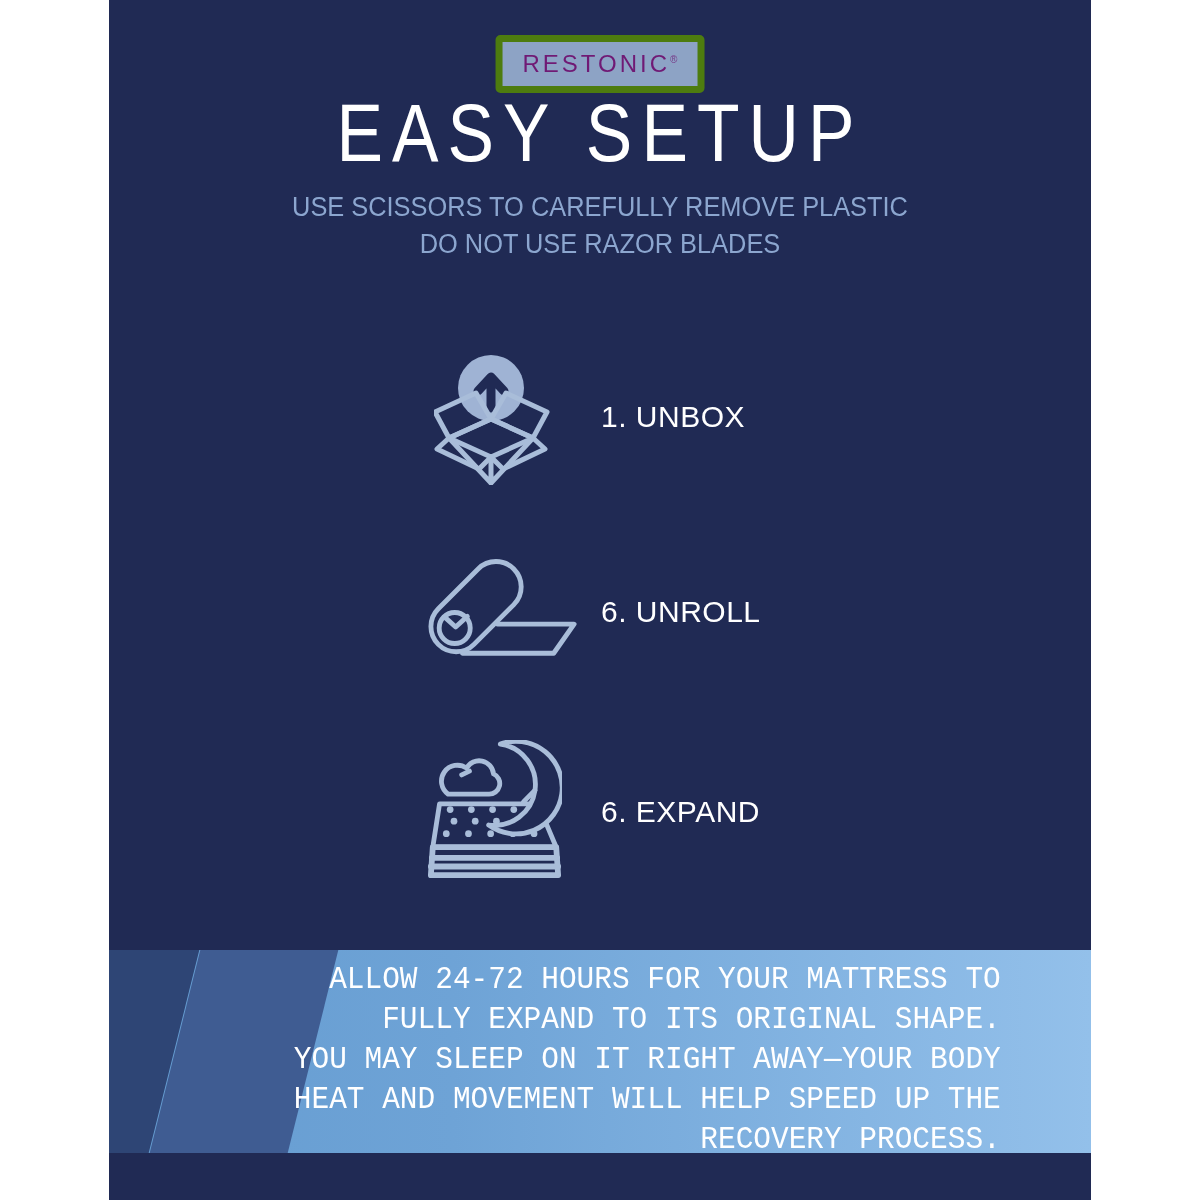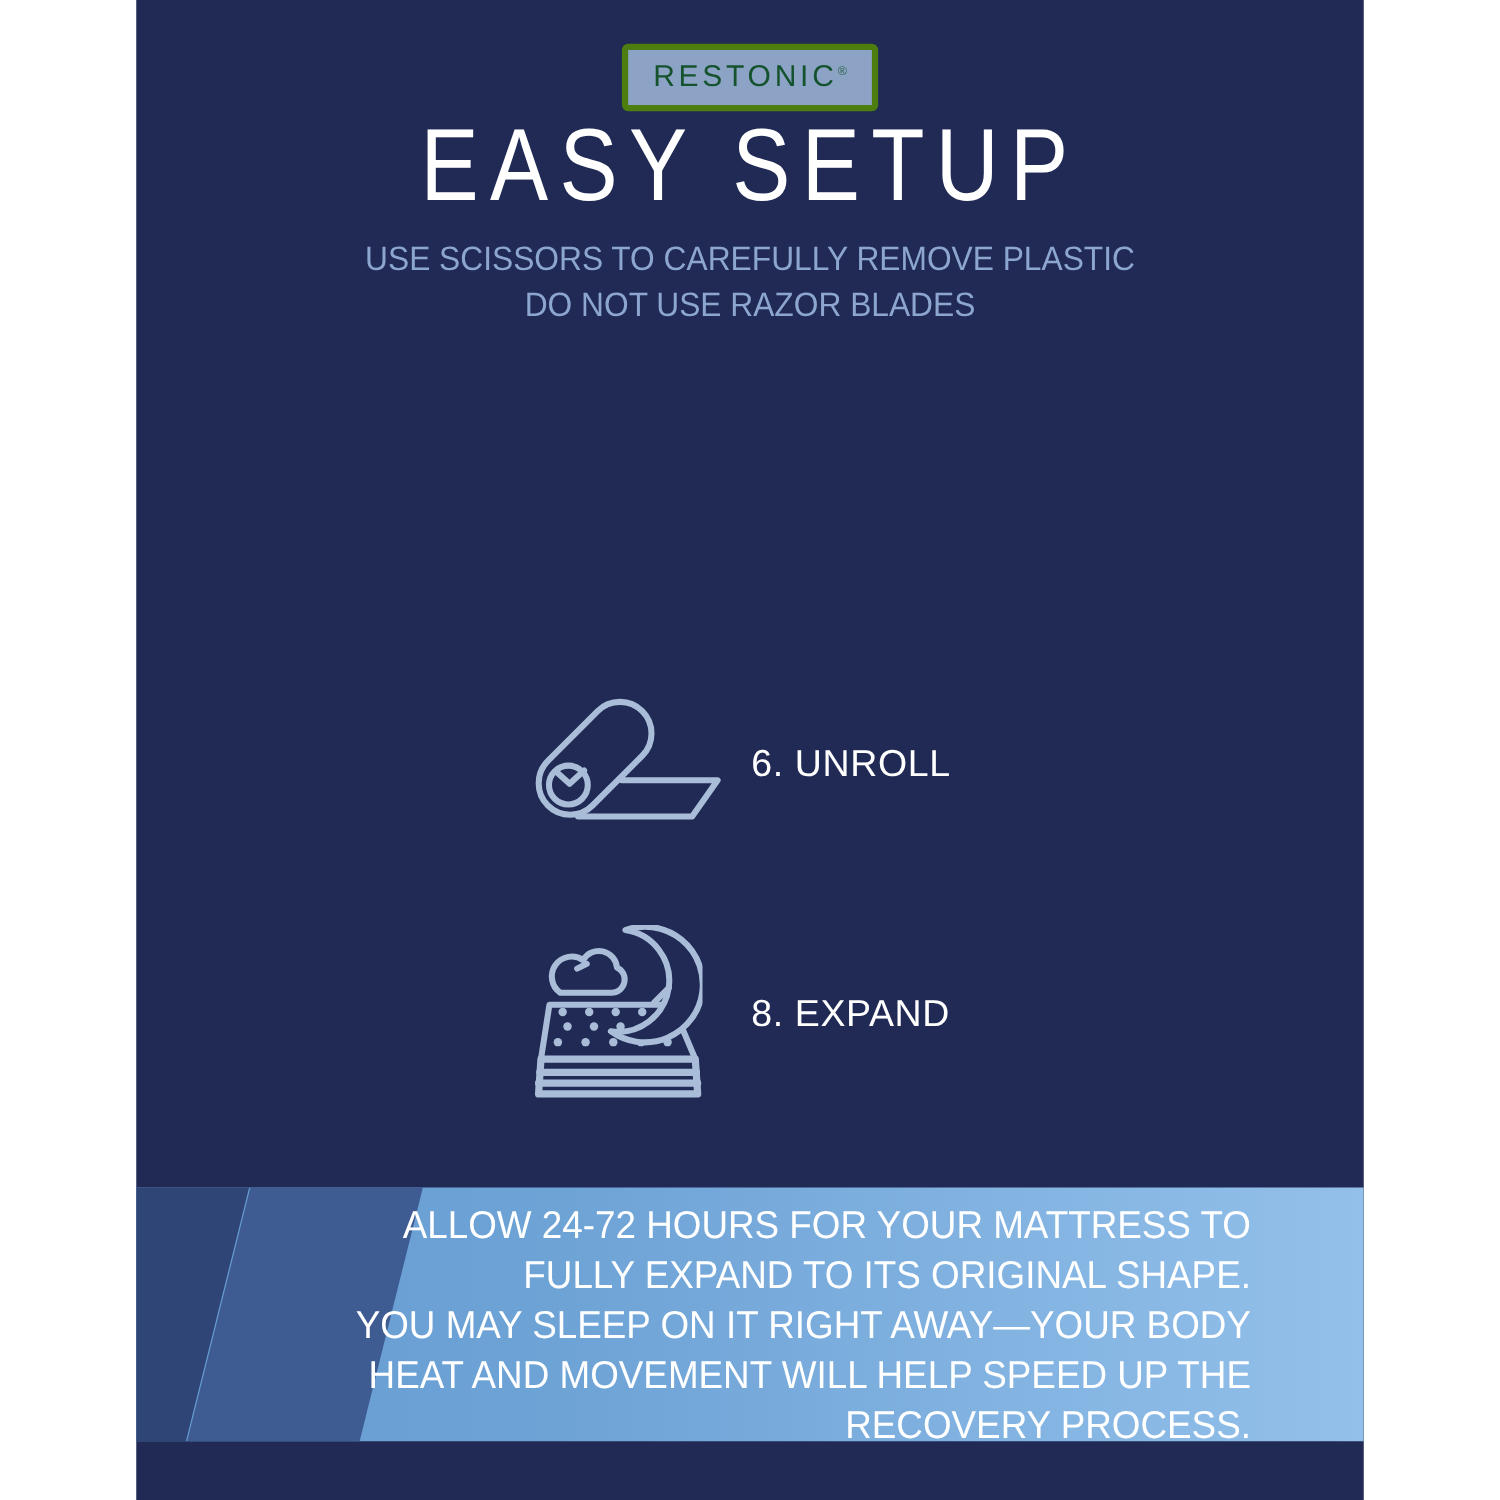--- a/index.html
+++ b/index.html
@@ -3,22 +3,22 @@
 <meta charset="utf-8">
 <style>
   html,body { margin:0; padding:0; background:#ffffff; }
   body { width:1200px; height:1200px; font-family:"Liberation Sans", sans-serif; }
   .page { position:relative; width:1200px; height:1200px; background:#ffffff; overflow:hidden; }
   .content { position:absolute; left:109px; top:0; width:982px; height:1200px; background:#202a54; overflow:hidden; }
 
   
   .brand-badge {
     position:absolute; top:35px; left:50%; transform:translateX(-50%);
-    background:#8da3c5; border:5px solid #4d7c0f; border-radius:5px;
-    color:#14532d; font-size:24px; letter-spacing:3px;
+    background:#8da3c5; border:7px solid #4d7c0f; border-radius:5px;
+    color:#701a75; font-size:24px; letter-spacing:3px;
     padding:8px 20px; white-space:nowrap;
   }
   .brand-badge sup { font-size:10px; letter-spacing:0; opacity:.8; }
 
   
   .title {
     position:absolute; top:86px; left:0; width:100%;
     text-align:center; color:#ffffff;
     font-size:82px; font-weight:200; letter-spacing:0.13em;
     transform:scaleX(0.85); transform-origin:50% 50%;
@@ -51,20 +51,21 @@
   svg .ln { stroke:#a9bdd9; stroke-width:5; fill:none; stroke-linejoin:round; stroke-linecap:round; }
   svg .ln-thick { stroke:#a9bdd9; stroke-width:6; fill:none; stroke-linejoin:round; stroke-linecap:round; }
   svg .fill-navy { fill:#202a54; }
   svg .dot { fill:#a9bdd9; }
 
   
   .banner {
     position:absolute; left:0; top:950px; width:100%; height:203px;
     background:linear-gradient(90deg,#659cd1 0%,#6ea3d6 35%,#93c0ea 100%);
     overflow:hidden;
+    font-family:Liberation Mono, monospace;
   }
   .band { position:absolute; top:-6px; bottom:-6px; transform:skewX(-14deg); }
   .band-mid  { left:66px;  width:138px; background:#3f5c92; }
   .band-dark { left:-80px; width:145px; background:#2e4575; }
   .banner-text {
     position:relative; z-index:2;
     padding:10px 95px 0 0;
     text-align:right; color:#ffffff;
     font-size:31px; line-height:40px; font-weight:400;
     transform:scaleX(0.95); transform-origin:100% 50%;
@@ -81,20 +82,35 @@
       <span>RESTONIC</span><sup>®</sup>
     </div>
 
     <div class="title">EASY SETUP</div>
 
     <div class="subtitle">
       <div>USE SCISSORS TO CAREFULLY REMOVE PLASTIC</div>
       <div>DO NOT USE RAZOR BLADES</div>
     </div>
 
+    <div class="step" id="step-row-1">
+      <div class="icon-box">
+        <svg width="120" height="135" viewBox="0 0 120 135">
+          <circle cx="57" cy="38" r="33" fill="#9fb3d4"></circle>
+          <path d="M57,58 L57,28 M44,41 L57,27 L70,41" stroke="#202a54" stroke-width="9" fill="none" stroke-linecap="round" stroke-linejoin="round"></path>
+          <path class="ln" d="M15,88 L1,62 L42,43 L57,69 Z"></path>
+          <path class="ln" d="M99,88 L113,62 L72,43 L57,69 Z"></path>
+          <path class="ln" d="M15,88 L57,69 L99,88 L57,107 Z"></path>
+          <path class="ln" d="M15,88 L3,99 L45,119 L57,107"></path>
+          <path class="ln" d="M99,88 L111,99 L69,119 L57,107"></path>
+          <path class="ln" d="M15,88 L57,133 L99,88 M57,107 L57,133"></path>
+        </svg>
+      </div>
+      <div class="step-label">1. UNBOX</div>
+    </div>
 
     <div class="step" id="step-row-2">
       <div class="icon-box">
         <svg width="165" height="112" viewBox="0 0 170 115">
           <path class="ln" d="M52,100 L146,100 L167,70 L88,70"></path>
           <rect class="ln fill-navy" x="11" y="26" width="110" height="52" rx="26" transform="rotate(-45 66 52)"></rect>
           <circle class="ln fill-navy" cx="44" cy="74" r="16"></circle>
           <path class="ln" d="M34,63 L45,73 L57,62"></path>
         </svg>
       </div>
@@ -121,21 +137,21 @@
             <circle class="dot" cx="89" cy="97" r="3.5"></circle>
             <circle class="dot" cx="111" cy="97" r="3.5"></circle>
           <path class="ln-thick" d="M6,111 L134,111 L136,140 L4,140 Z"></path>
           <path class="ln-thick" d="M5,122 L135,122 M4,131 L136,131"></path>
           <path class="ln fill-navy" d="M22,56 h42 a11,11 0 0 0 5,-21 a15,15 0 0 0 -28,-6 a12,12 0 0 0 -19,27 z"></path>
           <path class="ln" d="M36,36 l8,-4"></path>
           <path class="ln fill-navy" d="M76,4 A48,48 0 1 1 64,88 A35,35 0 0 0 76,4 Z"></path>
           <path class="ln" d="M100,64 l12,-12"></path>
         </svg>
       </div>
-      <div class="step-label">8. EXPAND</div>
+      <div class="step-label">6. EXPAND</div>
     </div>
 
     <div class="banner">
       <div class="band band-mid"></div>
       <div class="band band-dark"></div>
       <div class="banner-text">
         <div>ALLOW 24-72 HOURS FOR YOUR MATTRESS TO</div>
         <div>FULLY EXPAND TO ITS ORIGINAL SHAPE.</div>
         <div>YOU MAY SLEEP ON IT RIGHT AWAY—YOUR BODY</div>
         <div>HEAT AND MOVEMENT WILL HELP SPEED UP THE</div>

